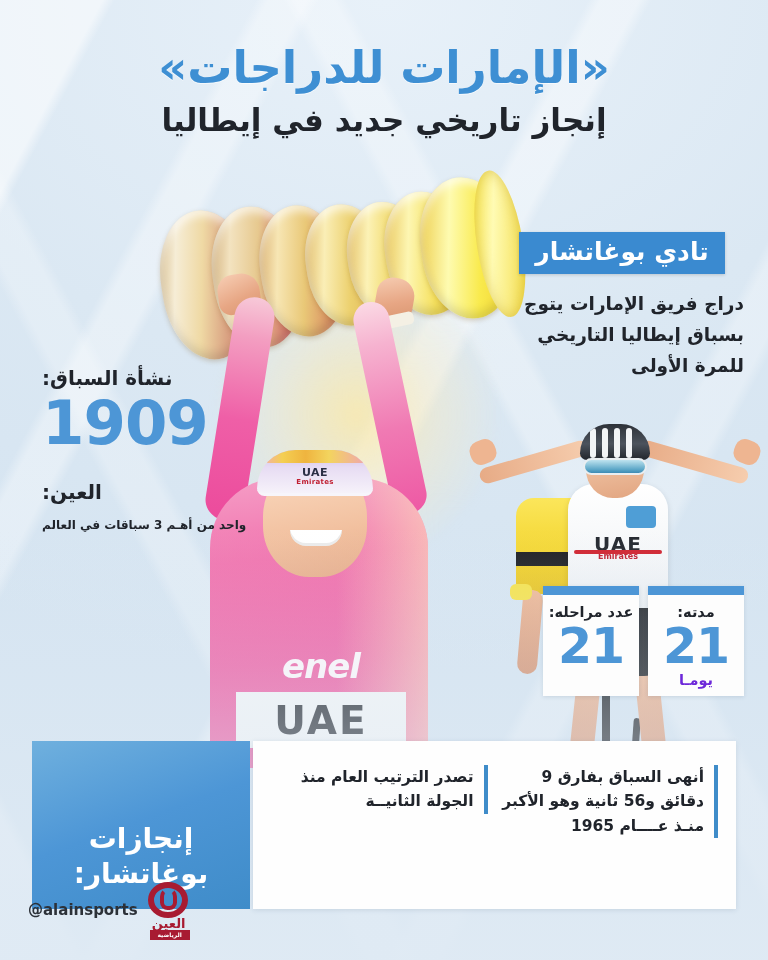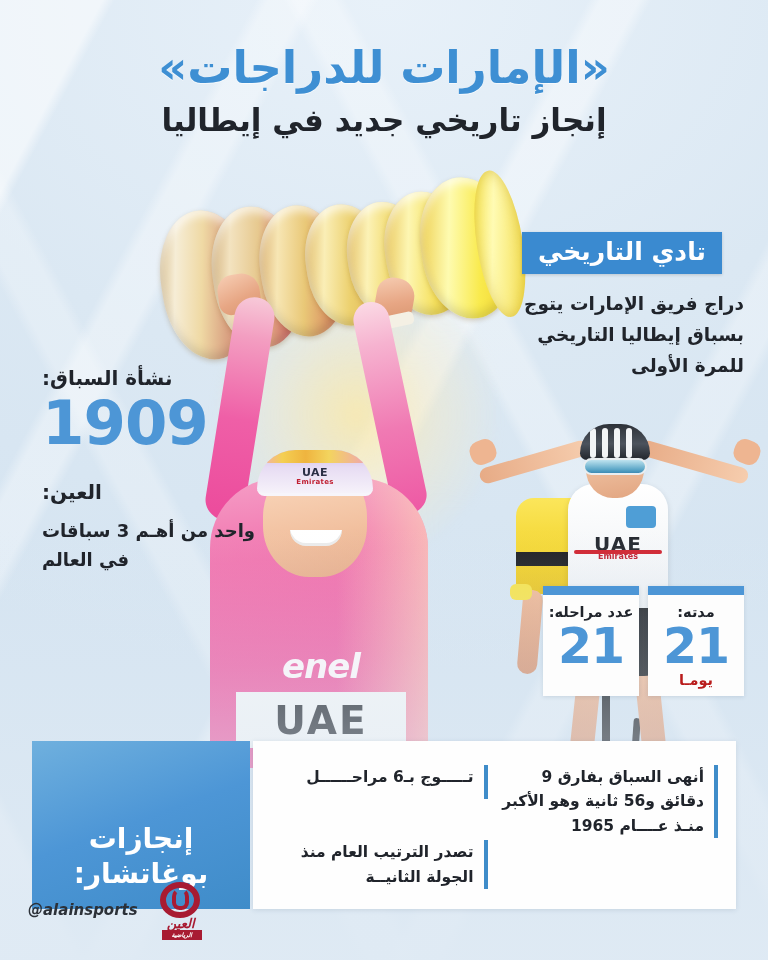--- a/index.html
+++ b/index.html
@@ -168,32 +168,32 @@
     padding:5px 16px 8px; letter-spacing:0; box-shadow:0 1px 3px rgba(0,0,0,.16);
   }
   .pog-desc { margin-top:14px; color:#20242b; font-size:18.5px; font-weight:bold; line-height:1.68;text-align:right; }
 
   
   .origin { position:absolute; right:496px; top:366px; width:230px; text-align:left;margin-left:25px; }
   .origin .lbl { color:#20242b; font-size:20px; font-weight:bold; }
   .origin .val { color:#4d96d6; font-size:61px; font-weight:bold; line-height:1.02; margin-top:2px; letter-spacing:-1px; }
   .importance { position:absolute; right:496px; top:480px; width:230px; text-align:left; }
   .importance .lbl { color:#20242b; font-size:20px; font-weight:bold; }
-  .importance .txt { color:#20242b; font-size:18px; font-weight:bold; line-height:1.62; margin-top:12px; }
+  .importance .txt { color:#20242b; font-size:12px; font-weight:bold; line-height:1.62; margin-top:12px; }
 
   
   .cards { position:absolute; right:24px; top:586px; display:flex; gap:9px; }
   .card {
     width:96px; background:#fdfdfd; box-shadow:0 1px 4px rgba(40,70,100,.14);
     padding-bottom:8px; text-align:center;
   }
   .card .bar { height:9px; background:#4d96d6; }
   .card .ttl { font-size:14.5px; font-weight:bold; color:#20242b; margin-top:9px; }
   .card .num { font-size:49px; font-weight:bold; color:#4d96d6; line-height:1.0; margin-top:2px; letter-spacing:-1px; }
-  .card .unit { font-size:14.5px; font-weight:bold; color:#b91c1c; margin-top:1px; }
+  .card .unit { font-size:14.5px; font-weight:bold; color:#6d28d9; margin-top:1px; }
   .card .unit.empty { visibility:hidden; }
 
   
   .bottom { position:absolute; left:0; top:741px; width:768px; height:168px; display:flex; }
   .bottom-white {
     position:absolute; right:32px; top:0; width:483px; height:168px; background:#fefefe;
     box-shadow:0 1px 5px rgba(40,70,100,.13);
     display:flex; padding:24px 18px 20px 10px; gap:6px;
   }
   .bcol { flex:1; display:flex; flex-direction:column; justify-content:space-between; }
@@ -202,21 +202,21 @@
   .bitem .btxt { flex:1; font-size:15.5px; font-weight:bold; color:#20242b; line-height:1.58; text-align:right; }
   .bcol.wide .bitem .btxt { font-size:15.5px; }
   .blue-panel {
     position:absolute; left:32px; top:0; width:218px; height:168px;
     background:linear-gradient(160deg,#6fb0de 0%,#4d96d6 48%,#3f8cc9 100%);
     display:flex; align-items:flex-end; justify-content:center; padding-bottom:18px;
   }
   .blue-panel .ptxt { color:#fff; font-size:28px; font-weight:bold; line-height:1.25; text-align:center; }
 
   
-  .footer { position:absolute; left:28px; bottom:22px; display:flex; align-items:center; gap:12px;font-style:italic; }
+  .footer { position:absolute; left:28px; bottom:22px; display:flex; align-items:center; gap:0; }
   .logo { width:62px; height:56px; position:relative; }
   .logo .circ {
     position:absolute; left:10px; top:0; width:40px; height:36px; border:6px solid #a81b32; border-radius:50%;
   }
   .logo .ain {
     position:absolute; left:22px; top:6px; width:17px; height:22px; border:4px solid #a81b32;
     border-radius:10px 10px 9px 9px; border-top-color:transparent;
   }
   .logo .name { position:absolute; left:0; top:34px; width:62px; text-align:center; font-size:13px; font-weight:bold; color:#a81b32; letter-spacing:-.3px; }
   .logo .tag { position:absolute; left:12px; top:48px; width:40px; height:10px; background:#a81b32; color:#fff; font-size:6px; font-weight:bold; text-align:center; line-height:10px; }
@@ -310,21 +310,21 @@
 
     <div class="fadebox"></div>
   </div>
 
   <div class="headline">
     <span class="l1">«الإمارات للدراجات»</span>
     <span class="l2">إنجاز تاريخي جديد في إيطاليا</span>
   </div>
 
   <div class="pogacar-block">
-    <div class="pog-badge">تادي التاريخي</div>
+    <div class="pog-badge">تادي بوغاتشار</div>
     <div class="pog-desc">دراج فريق الإمارات يتوج بسباق إيطاليا التاريخي للمرة الأولى</div>
   </div>
 
   <div class="origin">
     <div class="lbl">نشأة السباق:</div>
     <div class="val">1909</div>
   </div>
 
   <div class="importance">
     <div class="lbl">العين:</div>
@@ -353,24 +353,20 @@
       <div class="bcol wide">
         <div class="bitem">
           <div class="vbar"></div>
           <div class="btxt">أنهى السباق بفارق 9 دقائق و56 ثانية وهو الأكبر منـذ عــــام 1965</div>
         </div>
       </div>
 
       <div class="bcol">
         <div class="bitem">
           <div class="vbar"></div>
-          <div class="btxt">تـــــوج بـ6 مراحــــــل</div>
-        </div>
-        <div class="bitem">
-          <div class="vbar"></div>
           <div class="btxt">تصدر الترتيب العام منذ الجولة الثانيــة</div>
         </div>
       </div>
     </div>
 
     <div class="blue-panel">
       <div class="ptxt">إنجازات بوغاتشار:</div>
     </div>
   </div>
 

